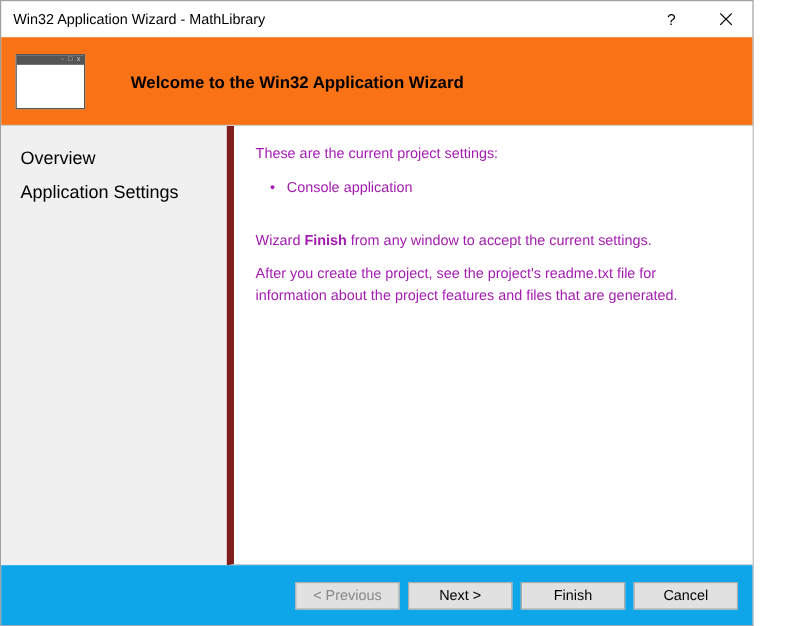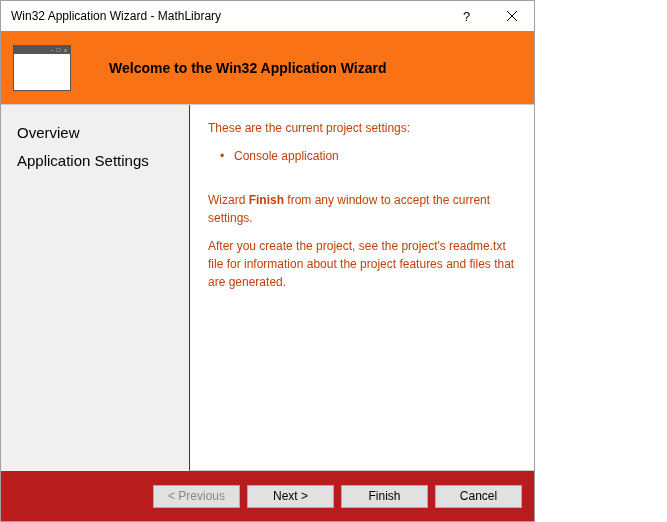--- a/index.html
+++ b/index.html
@@ -5,21 +5,21 @@
     * {
       box-sizing: border-box;
       margin: 0;
       padding: 0;
       font-family: "Segoe UI", Tahoma, sans-serif;
     }
     body {
       background: #fff;
     }
     .window {
-      width: 535px;
+      width: 628px;
       height: 522px;
       border: 1px solid #a0a0a0;
       display: flex;
       flex-direction: column;
       background: #fff;
     }
     .titlebar {
       height: 30px;
       display: flex;
       align-items: center;
@@ -95,25 +95,25 @@
     }
     .sidebar-item {
       padding: 2px 6px;
       color: #000;
       cursor: pointer;
       line-height: 1.6;
     }
     .main-panel {
       flex: 1;
       background: #fff;
-      border-left: 1px solid #7f1d1d;
+      border-left: 6px solid #7f1d1d;
       border-bottom: 1px solid #ccc;
       padding: 14px 18px;
       font-size: 12px;
-      color: #c2410c;
+      color: #a21caf;
       line-height: 1.5;
     }
     .main-panel p {
       margin-bottom: 10px;
     }
     .bullet-line {
       padding-left: 26px;
       position: relative;
       margin-bottom: 26px;
     }
@@ -126,21 +126,21 @@
     .finish-line .bold {
       font-weight: bold;
     }
     .button-bar {
       height: 50px;
       display: flex;
       align-items: center;
       justify-content: flex-end;
       padding: 0 12px;
       gap: 7px;
-      background: #b91c1c;
+      background: #0ea5e9;
     }
     .btn {
       width: 87px;
       height: 23px;
       border: 1px solid #adadad;
       background: #e1e1e1;
       font-size: 12px;
       display: flex;
       align-items: center;
       justify-content: center;

